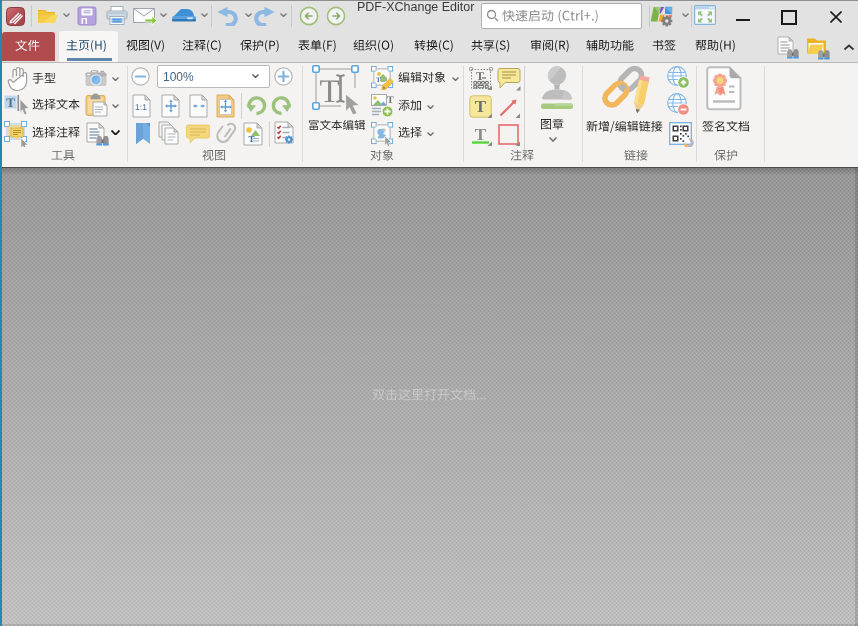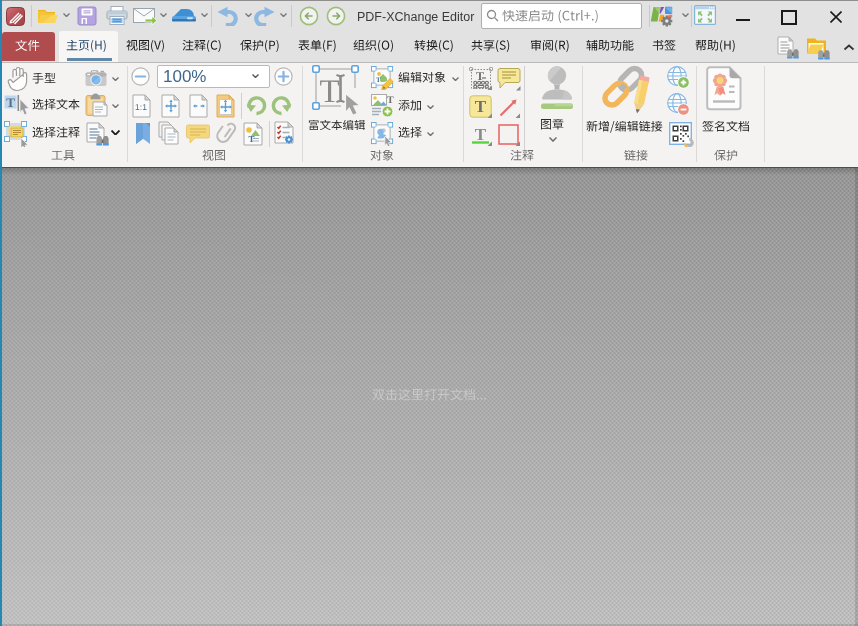--- a/index.html
+++ b/index.html
@@ -86,21 +86,21 @@
   </svg>
 <div class="sep-v" style="left:291px;top:5px;height:22px"></div>
 <svg class="abs" style="left:299px;top:6px" width="20" height="20" viewBox="0 0 20 20">
 <circle cx="10" cy="10" r="8.6" fill="#f2f2f2" stroke="#9dbf77" stroke-width="1.6"></circle>
 <path d="M13 10 h-6 M9.2 7.2 L6.4 10 l2.8 2.8" fill="none" stroke="#8aa968" stroke-width="1.6" stroke-linecap="round" stroke-linejoin="round"></path>
 </svg>
 <svg class="abs" style="left:326px;top:6px" width="20" height="20" viewBox="0 0 20 20">
 <circle cx="10" cy="10" r="8.6" fill="#f2f2f2" stroke="#9dbf77" stroke-width="1.6"></circle>
 <path d="M7 10 h6 M10.8 7.2 L13.6 10 l-2.8 2.8" fill="none" stroke="#8aa968" stroke-width="1.6" stroke-linecap="round" stroke-linejoin="round"></path>
 </svg>
-<div class="tx" style="left:357px;top:10px"><span style="font-size:12.5px;color:#3a3a3a;line-height:14px">PDF-XChange Editor</span></div>
+<div class="tx" style="left:357px;top:0"><span style="font-size:12.5px;color:#3a3a3a;line-height:14px">PDF-XChange Editor</span></div>
 <div class="abs" style="left:481px;top:3px;width:161px;height:26px;background:#fff;border:1px solid #aeaeae;border-radius:2px;box-sizing:border-box"></div>
 <svg class="abs" style="left:486px;top:9px" width="14" height="14" viewBox="0 0 14 14">
 <circle cx="5.5" cy="5.5" r="4" fill="none" stroke="#8b8b8b" stroke-width="1.3"></circle>
 <path d="M8.6 8.6 L12 12" stroke="#8b8b8b" stroke-width="1.3"></path>
 </svg>
 <div class="tx" style="left:502px;top:10px"><svg width="97" height="14" viewBox="0 -10.4 97 14" xmlns="http://www.w3.org/2000/svg">
       <path fill="#8a8a8a" d="M2.2 -10.9V1H3.2V-10.9ZM1 -8.4C0.9 -7.4 0.7 -5.9 0.4 -5.1L1.1 -4.8C1.5 -5.7 1.7 -7.3 1.8 -8.3ZM3.2 -8.5C3.6 -7.7 4 -6.7 4.2 -6.1L4.9 -6.5C4.7 -7.1 4.3 -8.1 3.9 -8.8ZM10.5 -5H8.4C8.5 -5.5 8.5 -6.1 8.5 -6.6V-7.9H10.5ZM7.5 -10.9V-8.9H5V-7.9H7.5V-6.6C7.5 -6.1 7.5 -5.5 7.5 -5H4.3V-4H7.3C7 -2.4 6.1 -0.8 3.9 0.3C4.1 0.5 4.4 0.9 4.5 1.1C6.7 -0.1 7.7 -1.7 8.2 -3.4C8.9 -1.3 10.1 0.3 12 1.1C12.1 0.8 12.4 0.4 12.7 0.2C10.8 -0.5 9.6 -2.1 8.9 -4H12.5V-5H11.4V-8.9H8.5V-10.9Z M13.9 -9.9C14.6 -9.2 15.5 -8.2 15.9 -7.6L16.7 -8.2C16.2 -8.8 15.4 -9.8 14.6 -10.4ZM16.5 -6.3H13.6V-5.4H15.5V-1.3C14.9 -1.1 14.2 -0.5 13.5 0.1L14.2 0.9C14.8 0.1 15.5 -0.6 16 -0.6C16.3 -0.6 16.7 -0.2 17.3 0.1C18.2 0.7 19.3 0.8 20.8 0.8C22 0.8 24.3 0.7 25.2 0.7C25.2 0.4 25.4 -0.1 25.5 -0.3C24.2 -0.2 22.3 -0.1 20.8 -0.1C19.4 -0.1 18.3 -0.2 17.5 -0.7C17 -0.9 16.7 -1.1 16.5 -1.3ZM18.6 -6.9H20.6V-5.2H18.6ZM21.6 -6.9H23.8V-5.2H21.6ZM20.6 -10.9V-9.6H17.1V-8.7H20.6V-7.6H17.7V-4.4H20.2C19.4 -3.3 18.2 -2.3 17 -1.8C17.2 -1.6 17.5 -1.2 17.6 -1C18.7 -1.6 19.8 -2.6 20.6 -3.7V-0.6H21.6V-3.7C22.7 -2.9 23.8 -1.9 24.4 -1.2L25.1 -1.9C24.4 -2.6 23 -3.6 21.9 -4.4H24.7V-7.6H21.6V-8.7H25.3V-9.6H21.6V-10.9Z M29.6 -4V1H30.5V0.1H36.5V0.9H37.5V-4ZM30.5 -0.7V-3.1H36.5V-0.7ZM31.7 -10.7C31.9 -10.2 32.3 -9.5 32.4 -9.1H28V-5.9C28 -4 27.9 -1.4 26.5 0.4C26.7 0.5 27.1 0.9 27.3 1.1C28.6 -0.8 29 -3.4 29 -5.4H37.3V-9.1H33L33.5 -9.2C33.3 -9.7 32.9 -10.4 32.6 -10.9ZM29 -8.2H36.3V-6.3H29Z M40.2 -9.9V-9H45.2V-9.9ZM47.5 -10.7C47.5 -9.8 47.5 -8.8 47.5 -7.9H45.6V-7H47.4C47.3 -4 46.7 -1.3 45 0.3C45.2 0.5 45.6 0.8 45.7 1C47.6 -0.8 48.2 -3.8 48.4 -7H50.3C50.2 -2.4 50 -0.6 49.6 -0.2C49.5 -0.1 49.4 -0.1 49.1 -0.1C48.9 -0.1 48.2 -0.1 47.5 -0.1C47.6 0.2 47.7 0.6 47.7 0.8C48.4 0.9 49.2 0.9 49.6 0.8C50 0.8 50.2 0.7 50.5 0.4C50.9 -0.2 51.1 -2.1 51.3 -7.4C51.3 -7.6 51.3 -7.9 51.3 -7.9H48.4C48.4 -8.8 48.5 -9.8 48.5 -10.7ZM40.2 -0.6 40.2 -0.6V-0.6C40.5 -0.7 40.9 -0.9 44.6 -1.7L44.8 -0.8L45.7 -1.1C45.4 -2 44.8 -3.6 44.3 -4.7L43.5 -4.5C43.8 -3.9 44 -3.2 44.3 -2.5L41.2 -1.9C41.7 -3 42.2 -4.5 42.5 -5.9H45.4V-6.8H39.7V-5.9H41.5C41.2 -4.3 40.6 -2.8 40.4 -2.4C40.2 -1.9 40.1 -1.5 39.8 -1.5C40 -1.2 40.1 -0.8 40.2 -0.6Z M58.5 2.5 59.2 2.2C58.1 0.4 57.6 -1.8 57.6 -4C57.6 -6.2 58.1 -8.4 59.2 -10.3L58.5 -10.6C57.3 -8.7 56.6 -6.6 56.6 -4C56.6 -1.5 57.3 0.6 58.5 2.5Z M64.7 0.2C65.9 0.2 66.8 -0.3 67.6 -1.2L66.9 -2C66.3 -1.3 65.6 -0.9 64.7 -0.9C62.9 -0.9 61.8 -2.4 61.8 -4.8C61.8 -7.2 63 -8.6 64.8 -8.6C65.6 -8.6 66.2 -8.3 66.7 -7.7L67.4 -8.5C66.8 -9.1 65.9 -9.7 64.8 -9.7C62.3 -9.7 60.5 -7.8 60.5 -4.8C60.5 -1.7 62.3 0.2 64.7 0.2Z M71.5 0.2C71.9 0.2 72.4 0 72.8 -0.1L72.6 -1C72.3 -0.9 72 -0.8 71.7 -0.8C70.9 -0.8 70.7 -1.3 70.7 -2.1V-6.1H72.6V-7.1H70.7V-9H69.7L69.5 -7.1L68.4 -7V-6.1H69.5V-2.2C69.5 -0.8 70 0.2 71.5 0.2Z M74.2 0H75.4V-4.5C75.8 -5.7 76.5 -6.2 77.1 -6.2C77.4 -6.2 77.6 -6.1 77.8 -6.1L78 -7.1C77.8 -7.2 77.6 -7.2 77.3 -7.2C76.5 -7.2 75.8 -6.7 75.3 -5.8H75.3L75.1 -7.1H74.2Z M80.5 0.2C80.8 0.2 81 0.1 81.1 0.1L81 -0.8C80.8 -0.8 80.8 -0.8 80.7 -0.8C80.5 -0.8 80.4 -1 80.4 -1.3V-10.3H79.2V-1.4C79.2 -0.4 79.6 0.2 80.5 0.2Z M84.8 -1.5H85.8V-4.4H88.4V-5.2H85.8V-8.1H84.8V-5.2H82.2V-4.4H84.8Z M90.7 0.2C91.2 0.2 91.6 -0.2 91.6 -0.7C91.6 -1.3 91.2 -1.6 90.7 -1.6C90.2 -1.6 89.9 -1.3 89.9 -0.7C89.9 -0.2 90.2 0.2 90.7 0.2Z M93.8 2.5C95 0.6 95.7 -1.5 95.7 -4C95.7 -6.6 95 -8.7 93.8 -10.6L93.1 -10.3C94.2 -8.4 94.8 -6.2 94.8 -4C94.8 -1.8 94.2 0.4 93.1 2.2Z"></path>
     </svg></div>
 <div class="sep-v" style="left:649px;top:5px;height:22px"></div>
 <svg class="abs" style="left:650px;top:5px" width="23" height="23" viewBox="0 0 23 23">
@@ -295,21 +295,21 @@
     <path d="M0.5 0.5 L4.5 4.6 L8.5 0.5" stroke="#1a1a1a" fill="none" stroke-width="1.8"></path>
   </svg>
 <div class="tx" style="left:51px;top:150px"><svg width="25" height="13" viewBox="0 -9.600000000000001 25 13" xmlns="http://www.w3.org/2000/svg">
       <path fill="#6b6b6b" d="M0.6 -0.9V0H11.4V-0.9H6.5V-7.8H10.8V-8.7H1.2V-7.8H5.5V-0.9Z M19.3 -1C20.6 -0.4 22 0.4 22.8 1L23.5 0.3C22.6 -0.3 21.2 -1 19.8 -1.6ZM15.9 -1.6C15.2 -0.9 13.7 -0.1 12.5 0.3C12.7 0.5 13 0.8 13.1 1C14.4 0.5 15.8 -0.3 16.8 -1.1ZM14.5 -9.5V-2.5H12.6V-1.7H23.4V-2.5H21.6V-9.5ZM15.4 -2.5V-3.6H20.7V-2.5ZM15.4 -7H20.7V-6H15.4ZM15.4 -7.7V-8.8H20.7V-7.7ZM15.4 -5.3H20.7V-4.3H15.4Z"></path>
     </svg></div>
 <svg class="abs" style="left:131px;top:67px" width="19" height="19" viewBox="0 0 19 19">
 <circle cx="9.5" cy="9.5" r="8.6" fill="#fdfdfd" stroke="#b5b5b5" stroke-width="1.2"></circle>
 <path d="M4.8 9.5 h9.4" stroke="#85b3e0" stroke-width="2.2" stroke-linecap="round"></path>
 </svg>
 <div class="abs" style="left:157px;top:65px;width:113px;height:23px;background:#fff;border:1px solid #b9b9b9;border-radius:2px;box-sizing:border-box"></div>
-<div class="tx" style="left:163px;top:70px"><span style="font-size:17px;color:#3f668a;line-height:14px">100%</span></div>
+<div class="tx" style="left:163px;top:70px"><span style="font-size:12px;color:#3f668a;line-height:14px">100%</span></div>
 <svg class="abs" style="left:252px;top:74px" width="7" height="4" viewBox="0 0 7 4">
     <path d="M0.5 0.5 L3.5 3.5 L6.5 0.5" stroke="#555" fill="none" stroke-width="1.4"></path>
   </svg>
 <svg class="abs" style="left:274px;top:67px" width="19" height="19" viewBox="0 0 19 19">
 <circle cx="9.5" cy="9.5" r="8.6" fill="#fdfdfd" stroke="#b5b5b5" stroke-width="1.2"></circle>
 <path d="M4.8 9.5 h9.4 M9.5 4.8 v9.4" stroke="#85b3e0" stroke-width="2.2" stroke-linecap="round"></path>
 </svg>
 <svg class="abs" style="left:132px;top:94px" width="20" height="24" viewBox="0 0 20 24">
     <path d="M1 1 h12 l5 5 v17 H1 z" fill="#fbfbfb" stroke="#a9a9a9"></path>
     <path d="M13 1 l5 5 h-5 z" fill="#d6d6d6" stroke="#a9a9a9"></path>

